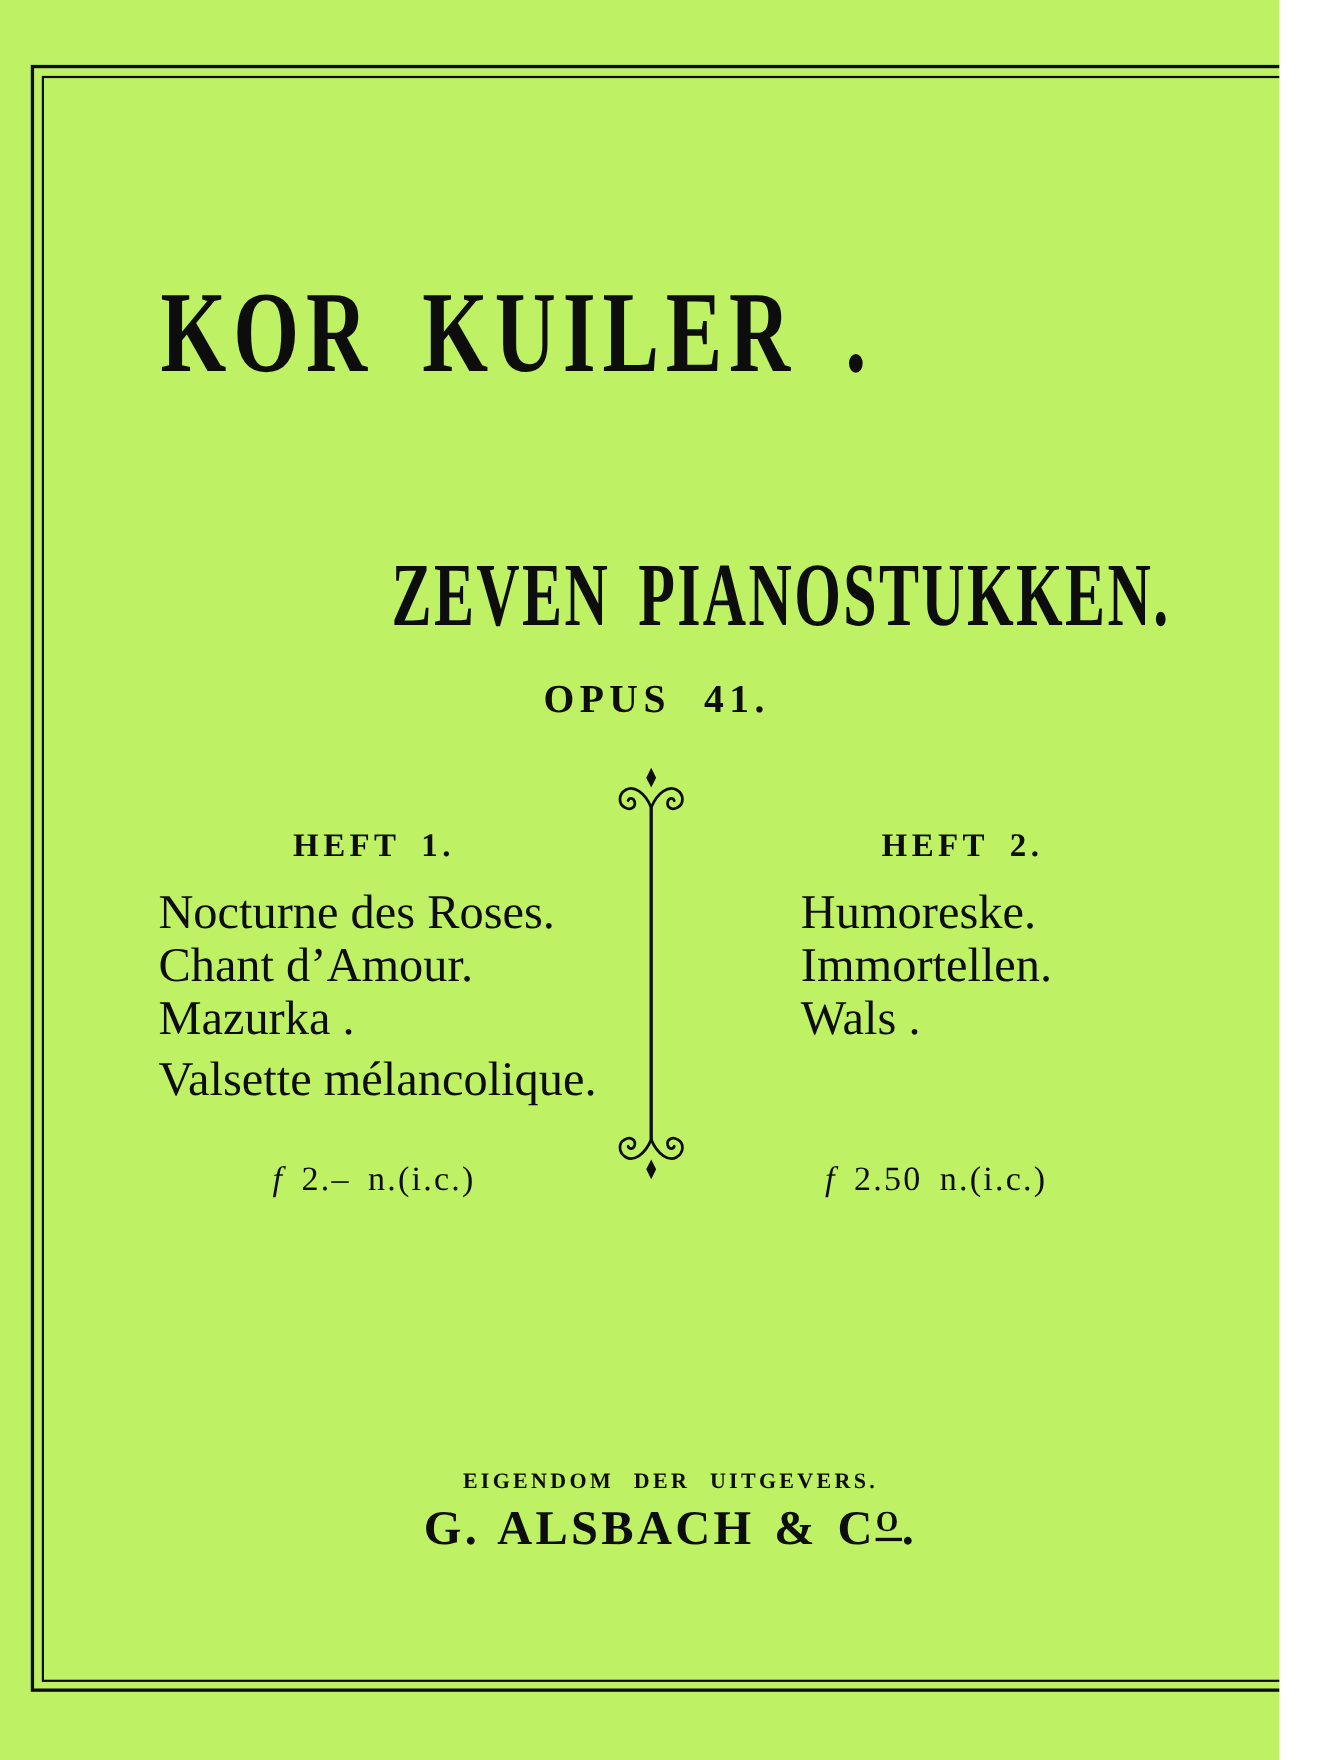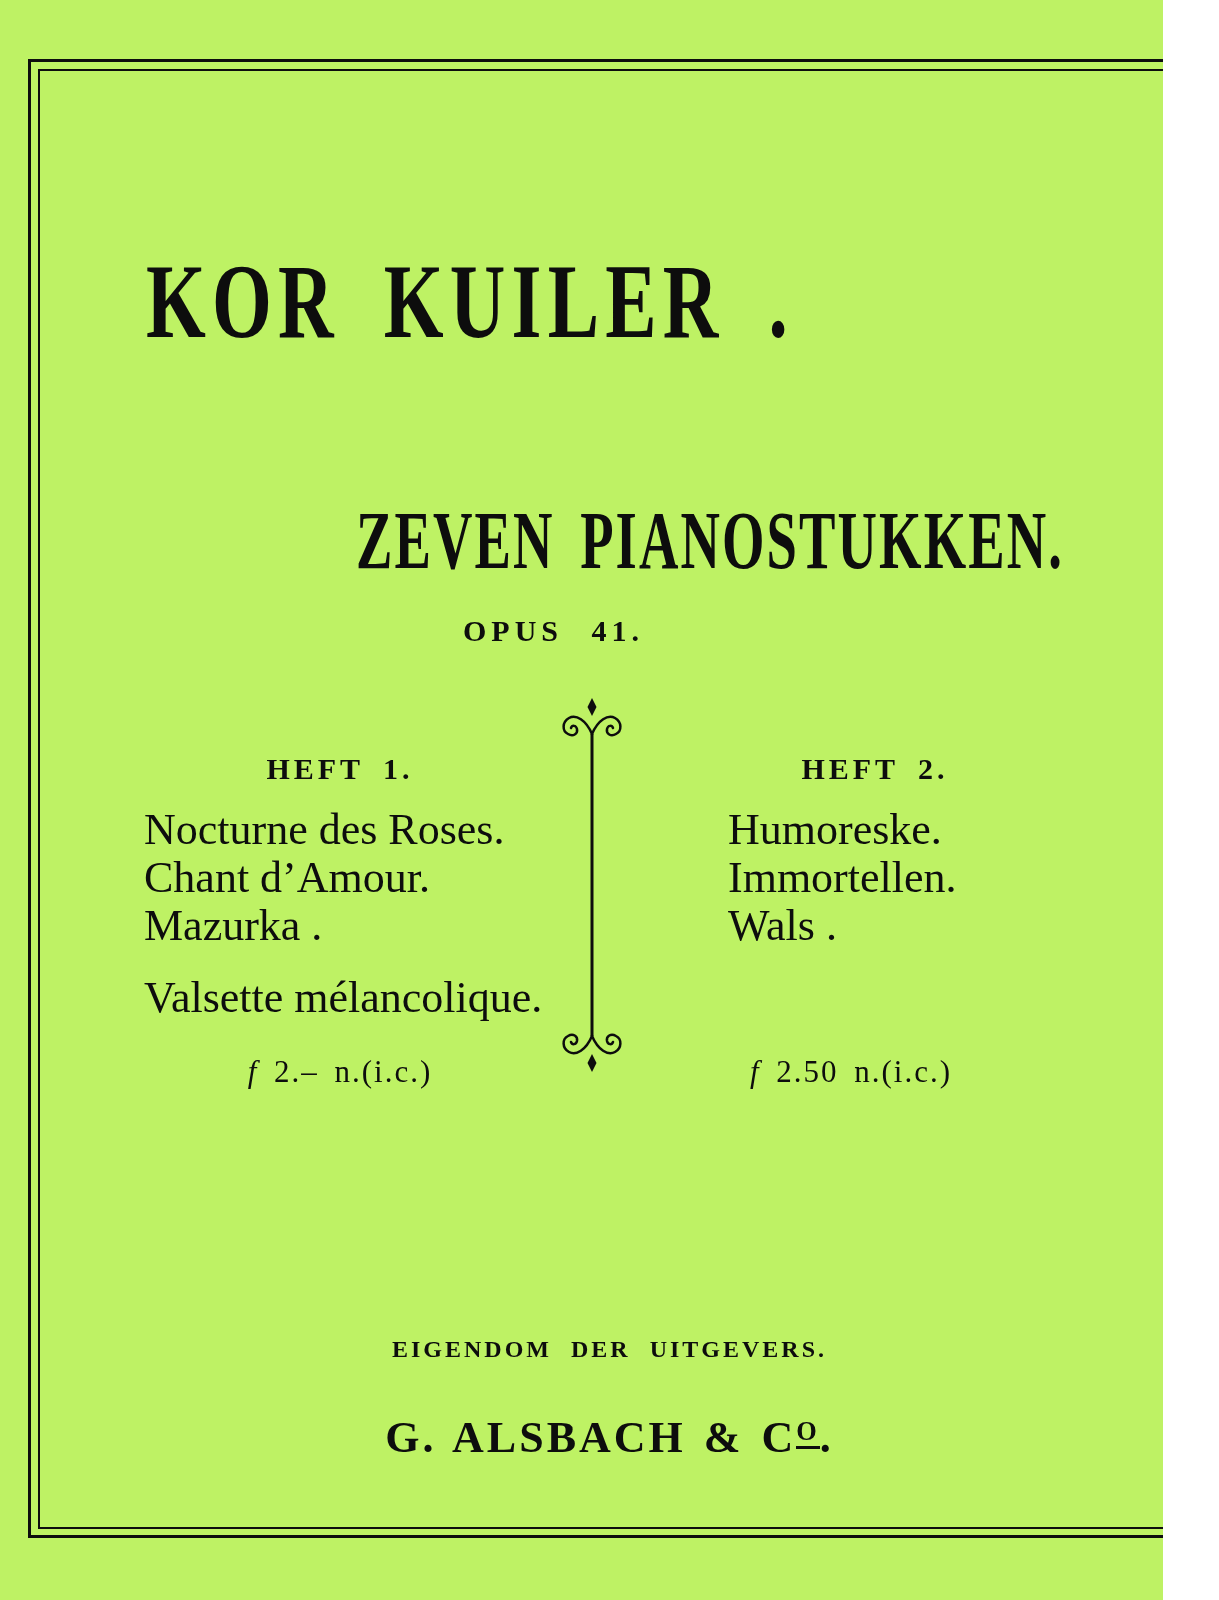--- a/index.html
+++ b/index.html
@@ -25,49 +25,49 @@
     letter-spacing:8px;word-spacing:24px;white-space:nowrap;
     transform:scale(0.77,1.05);transform-origin:0 0;
   }
   .subtitle{
     position:absolute;left:356px;top:500px;
     font-size:78px;font-weight:bold;line-height:1;
     letter-spacing:3px;word-spacing:14px;white-space:nowrap;
     transform:scale(0.70,1.05);transform-origin:0 0;
   }
   .opus{
-    position:absolute;left:463px;top:614px;width:310px;
-    font-size:30px;font-weight:bold;
+    position:absolute;left:442px;top:614px;width:310px;
+    text-align:center;font-size:36px;font-weight:bold;
     letter-spacing:5px;word-spacing:16px;
   }
   .ornament{position:absolute;left:550px;top:692px;color:#0d0d0d;}
   .heft-heading{
     position:absolute;top:752px;
     text-align:center;font-size:30px;font-weight:bold;
     letter-spacing:4px;word-spacing:8px;
   }
   .heft1-heading{left:160px;width:360px;}
   .heft2-heading{left:725px;width:300px;}
   .heft-items{
     position:absolute;top:806px;
     font-size:44px;line-height:48px;white-space:nowrap;
   }
   .heft1-items{left:144px;}
   .heft2-items{left:728px;}
-  .heft1-items .item:nth-child(4){margin-top:24px;}
+  .heft1-items .item:nth-child(4){margin-top:7px;}
   .price{
     position:absolute;top:1054px;text-align:center;
     font-size:31px;letter-spacing:2px;word-spacing:6px;
   }
   .price::first-letter{font-style:italic;}
   .price1{left:140px;width:400px;}
   .price2{left:701px;width:300px;}
   .pub-line{position:absolute;left:0;width:1219px;text-align:center;white-space:nowrap;}
-  .pub-own{top:1336px;font-size:24px;font-weight:bold;letter-spacing:3px;word-spacing:10px;}
-  .pub-name{top:1412px;font-size:44px;font-weight:bold;letter-spacing:3px;word-spacing:4px;}
+  .pub-own{top:1336px;font-size:20px;font-weight:bold;letter-spacing:3px;word-spacing:10px;}
+  .pub-name{top:1364px;font-size:44px;font-weight:bold;letter-spacing:3px;word-spacing:4px;}
   .pub-name .sup{
     display:inline-block;font-size:0.6em;vertical-align:0.45em;
     border-bottom:3px solid #0d0d0d;padding-bottom:1px;line-height:1;
   }
   .pub-city{top:1406px;font-size:43px;font-weight:bold;letter-spacing:4px;}
 </style>
 </head>
 <body>
 
 <div class="page">

